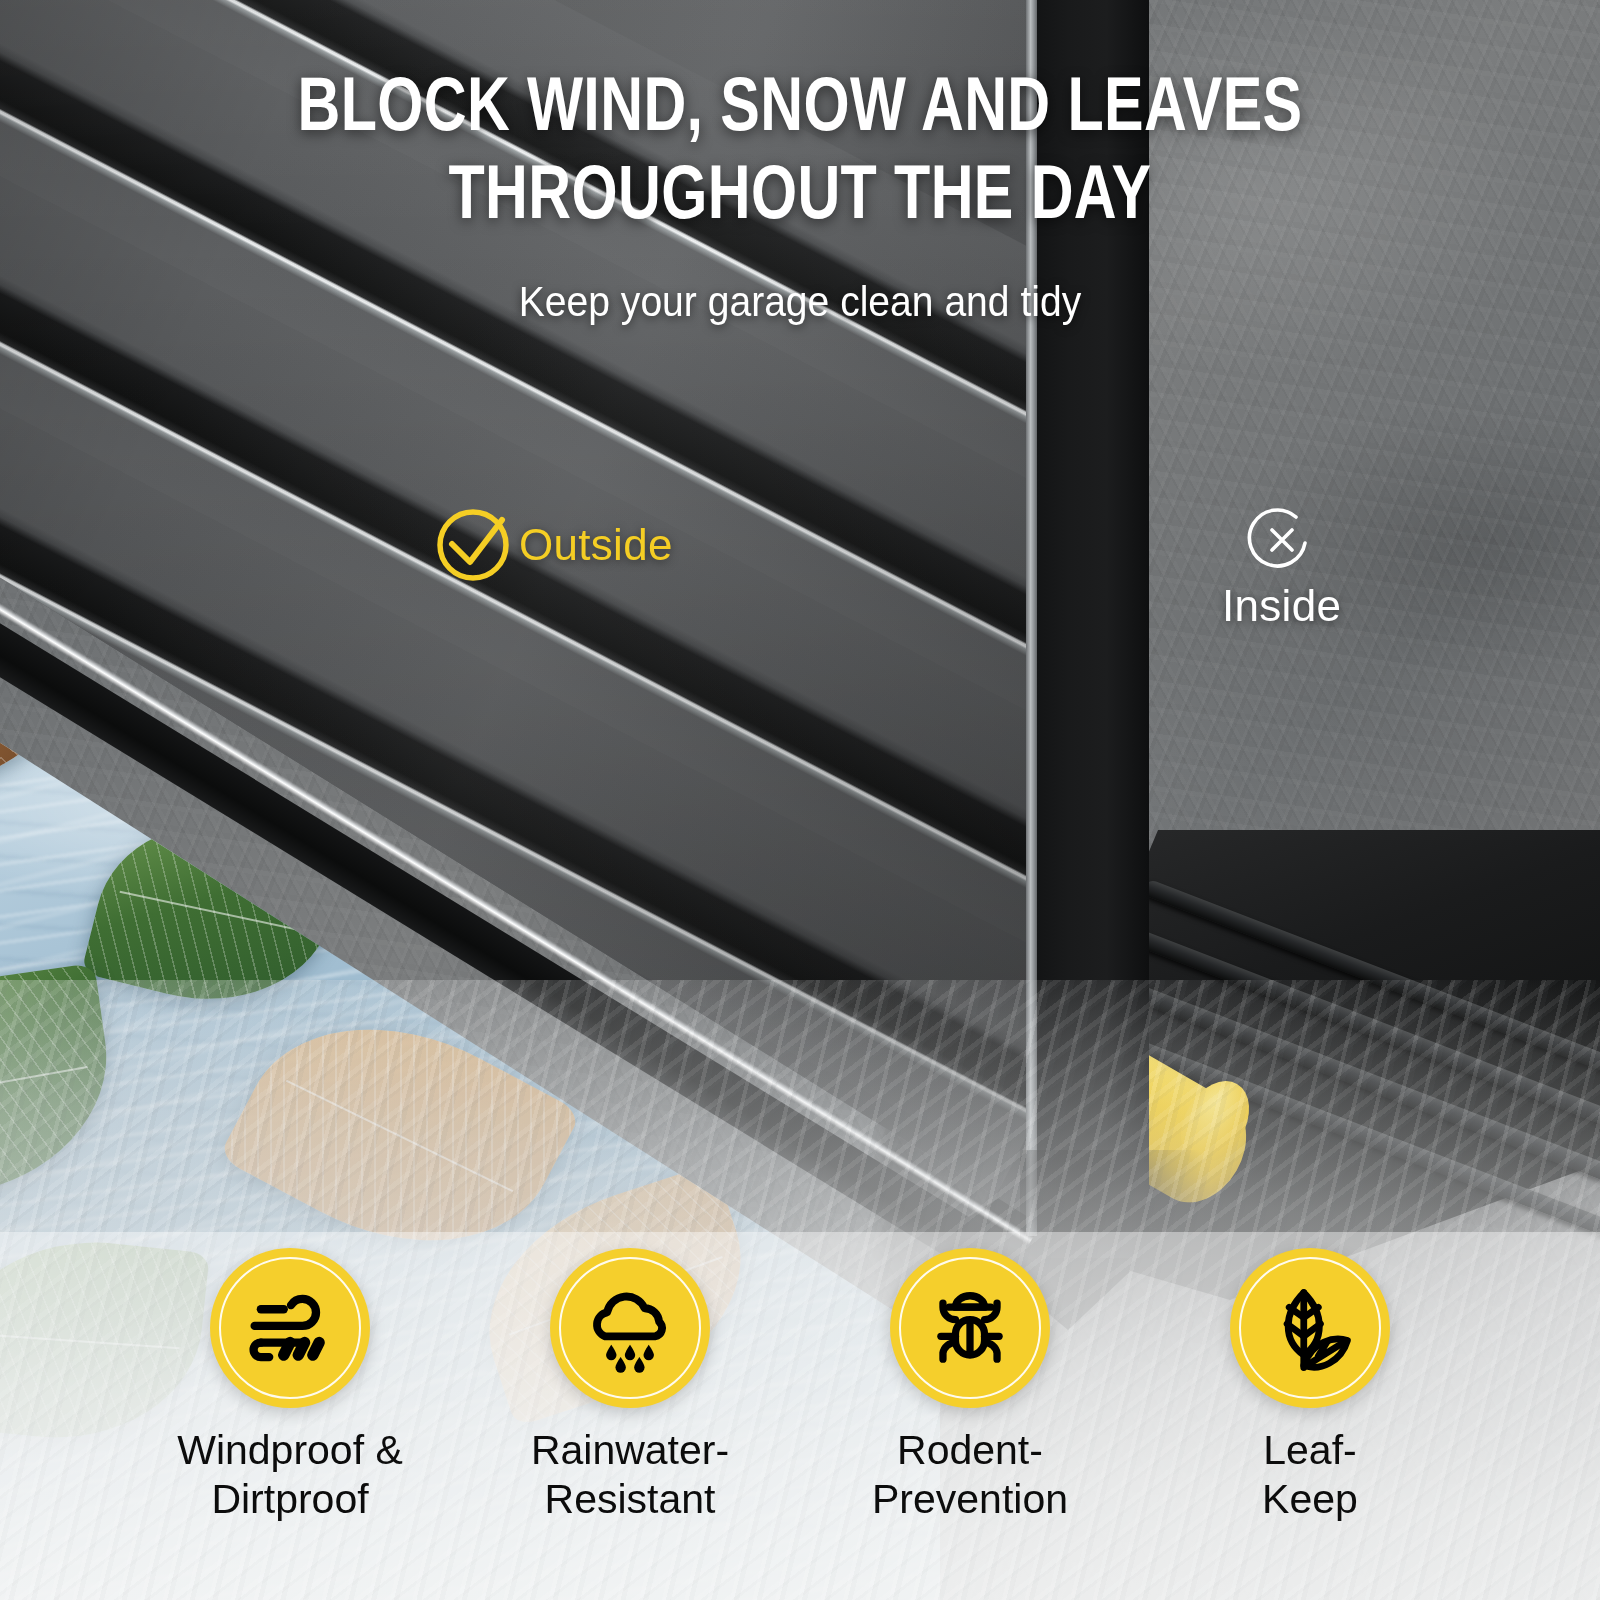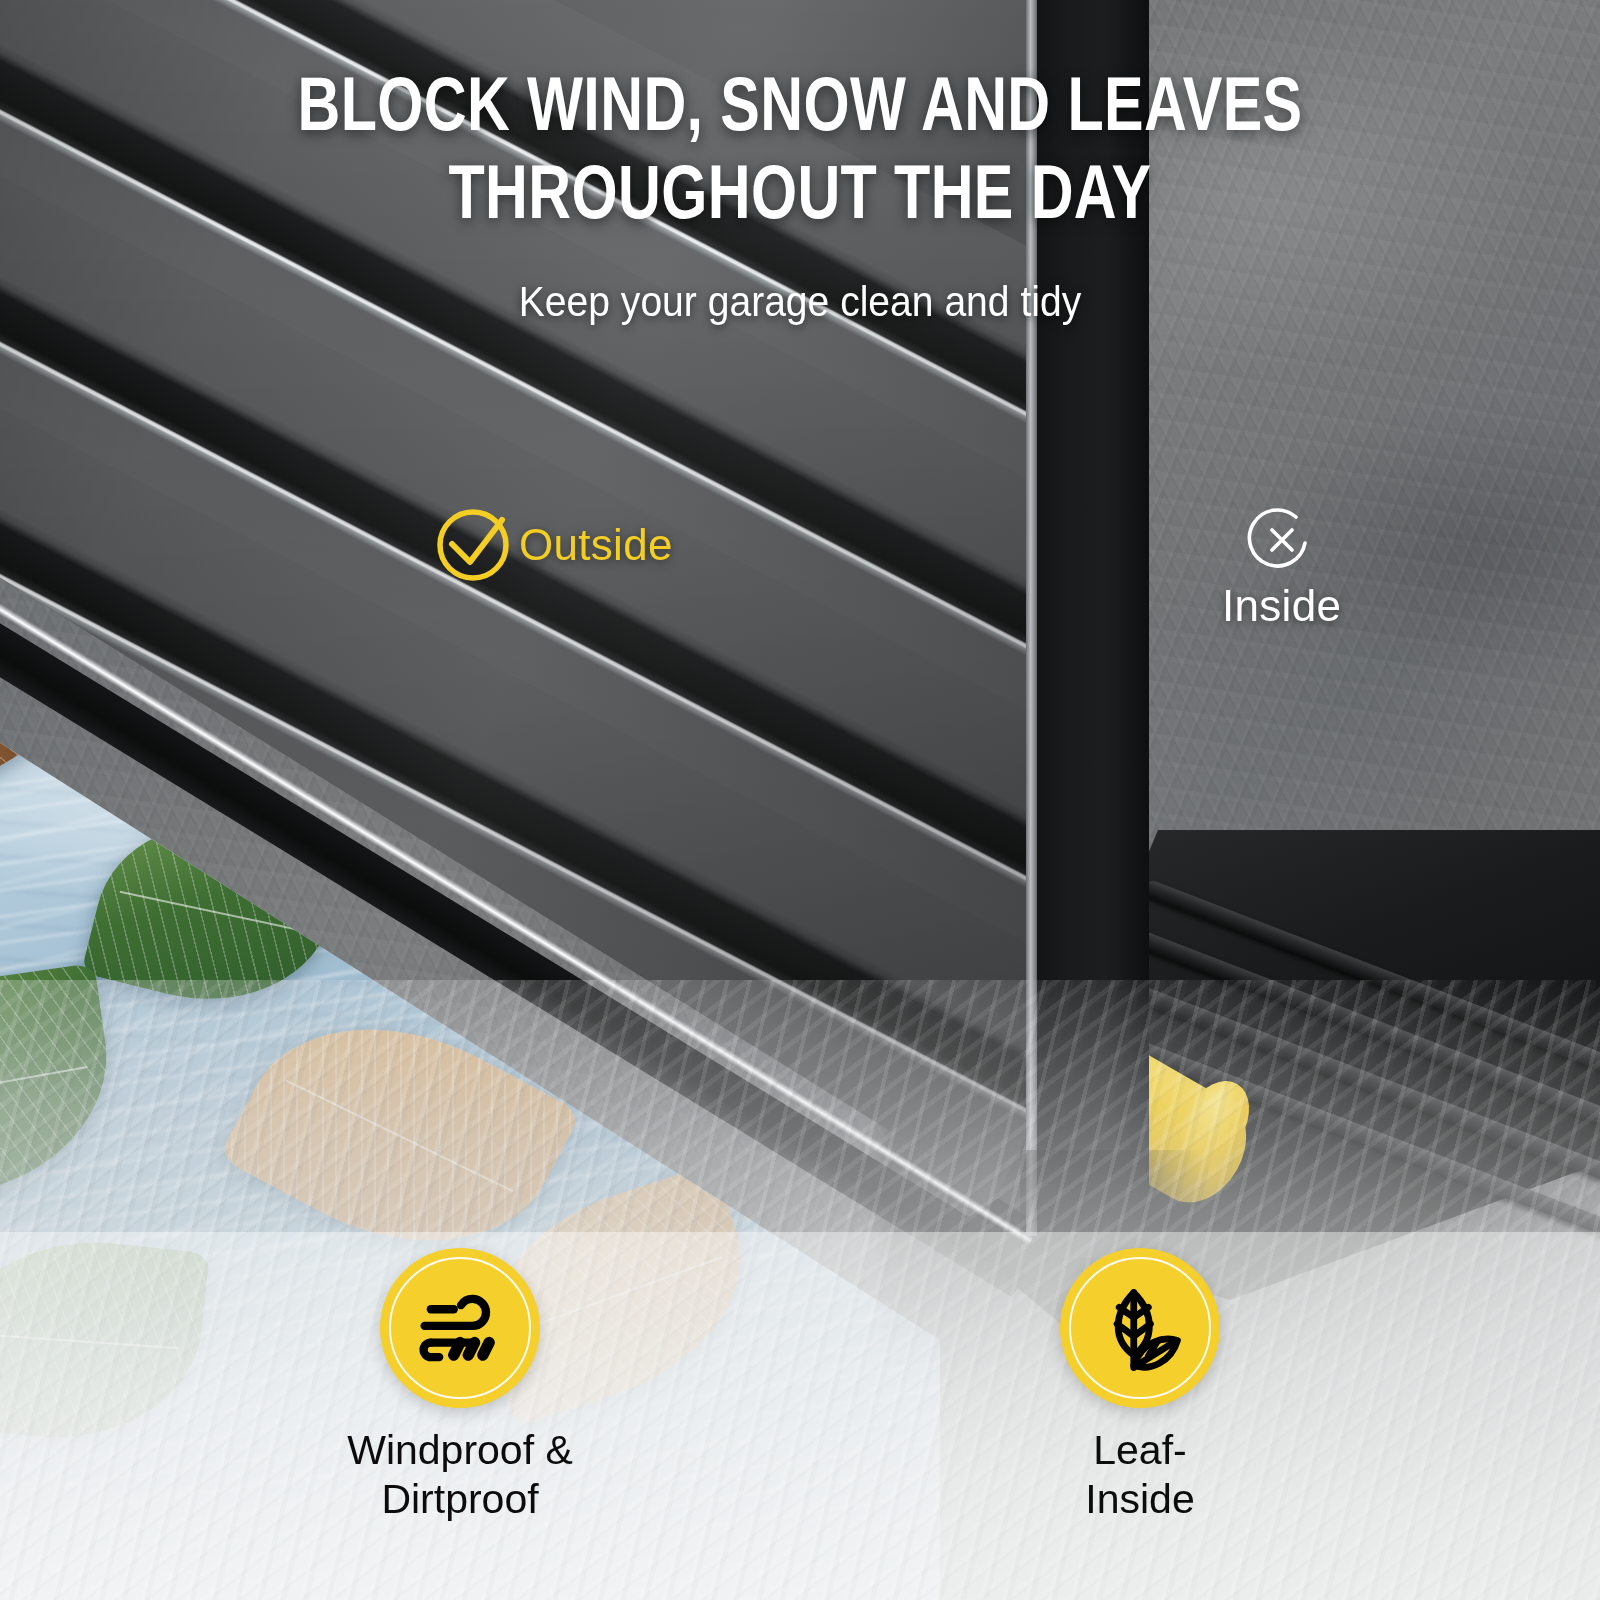--- a/index.html
+++ b/index.html
@@ -354,33 +354,69 @@
             <path d="M44 76 L50 64" stroke-width="11"></path>
             <path d="M58 76 L64 64" stroke-width="11"></path>
             <path d="M72 76 L78 64" stroke-width="11"></path>
           </svg>
         </span>
       </div>
       <div class="feature-label">Windproof &amp;
 Dirtproof</div>
     </div>
 
-
+    <div class="feature">
+      <div class="badge">
+        <span>
+          <svg viewBox="0 0 100 100" fill="none">
+            <path d="M26 58 a12 12 0 0 1 2 -23 a19 19 0 0 1 36 -4 a14 14 0 0 1 14 13 a8 8 0 0 1 -4 14 Z" stroke="#000" stroke-width="7.5" stroke-linejoin="round"></path>
+            <path d="M32 66 c0 0 -5 7 -5 10 a5 5 0 0 0 10 0 c0 -3 -5 -10 -5 -10 z" fill="#000"></path>
+            <path d="M50 66 c0 0 -5 7 -5 10 a5 5 0 0 0 10 0 c0 -3 -5 -10 -5 -10 z" fill="#000"></path>
+            <path d="M68 66 c0 0 -5 7 -5 10 a5 5 0 0 0 10 0 c0 -3 -5 -10 -5 -10 z" fill="#000"></path>
+            <path d="M41 78 c0 0 -5 7 -5 10 a5 5 0 0 0 10 0 c0 -3 -5 -10 -5 -10 z" fill="#000"></path>
+            <path d="M59 78 c0 0 -5 7 -5 10 a5 5 0 0 0 10 0 c0 -3 -5 -10 -5 -10 z" fill="#000"></path>
+          </svg>
+        </span>
+      </div>
+      <div class="feature-label">Rainwater-
+Resistant</div>
+    </div>
+
+    <div class="feature">
+      <div class="badge">
+        <span>
+          <svg viewBox="0 0 100 100" fill="none" stroke="#000" stroke-width="7" stroke-linecap="round" stroke-linejoin="round">
+            <path d="M36 30 a14 11 0 0 1 28 0 z"></path>
+            <path d="M30 30 H70"></path>
+            <path d="M24 26 v4 a12 12 0 0 0 12 12"></path>
+            <path d="M76 26 v4 a12 12 0 0 1 -12 12"></path>
+            <rect x="36" y="42" width="28" height="34" rx="14"></rect>
+            <path d="M50 44 V74"></path>
+            <path d="M22 58 H36"></path>
+            <path d="M64 58 H78"></path>
+            <path d="M24 80 v-6 a12 12 0 0 1 12 -10"></path>
+            <path d="M76 80 v-6 a12 12 0 0 0 -12 -10"></path>
+          </svg>
+        </span>
+      </div>
+      <div class="feature-label">Rodent-
+Prevention</div>
+    </div>
 
     <div class="feature">
       <div class="badge">
         <span>
           <svg viewBox="0 0 100 100" fill="none" stroke="#000" stroke-width="6.5" stroke-linecap="round" stroke-linejoin="round">
             <path d="M44 16 C24 36 24 62 44 76 C64 62 64 36 44 16 Z"></path>
             <path d="M44 16 V88"></path>
             <path d="M44 40 L58 30 M44 40 L30 30 M44 58 L60 46 M44 58 L28 46"></path>
             <path d="M44 86 C52 62 74 58 86 62 C80 82 60 92 44 86 Z"></path>
             <path d="M82 64 L50 84 M66 64 L58 77"></path>
           </svg>
         </span>
       </div>
       <div class="feature-label">Leaf-
-Inside</div>
+Keep</div>
     </div>
 
   </div>
 
 </div>
 
 </body></html>

